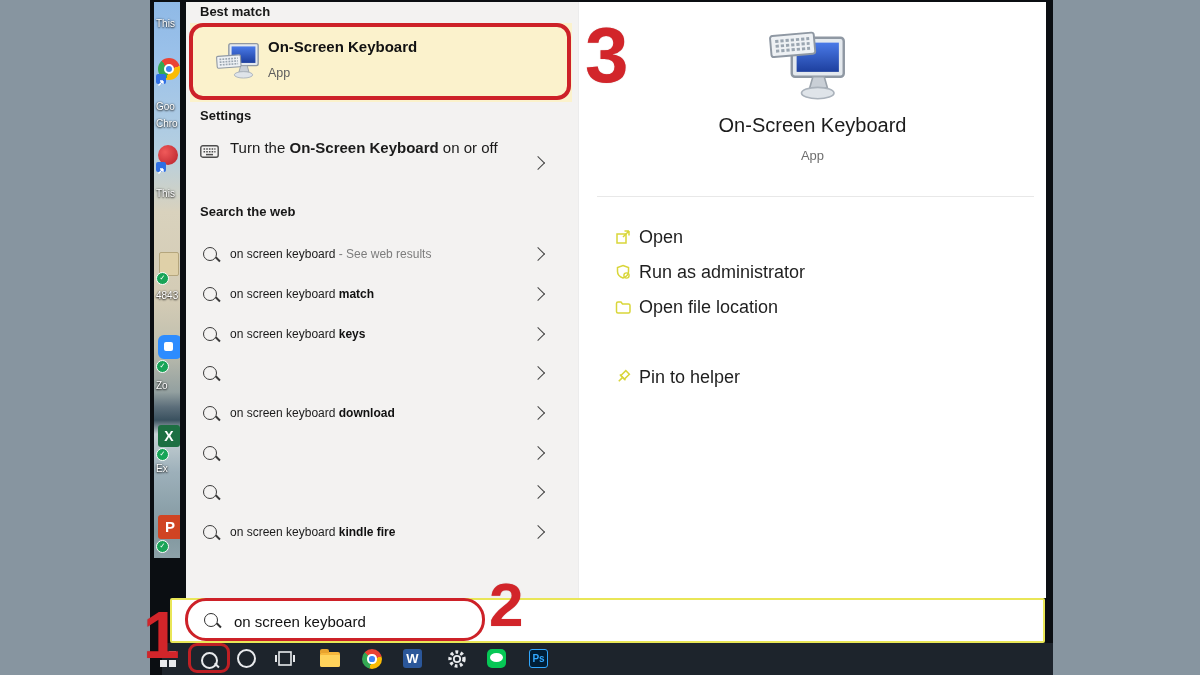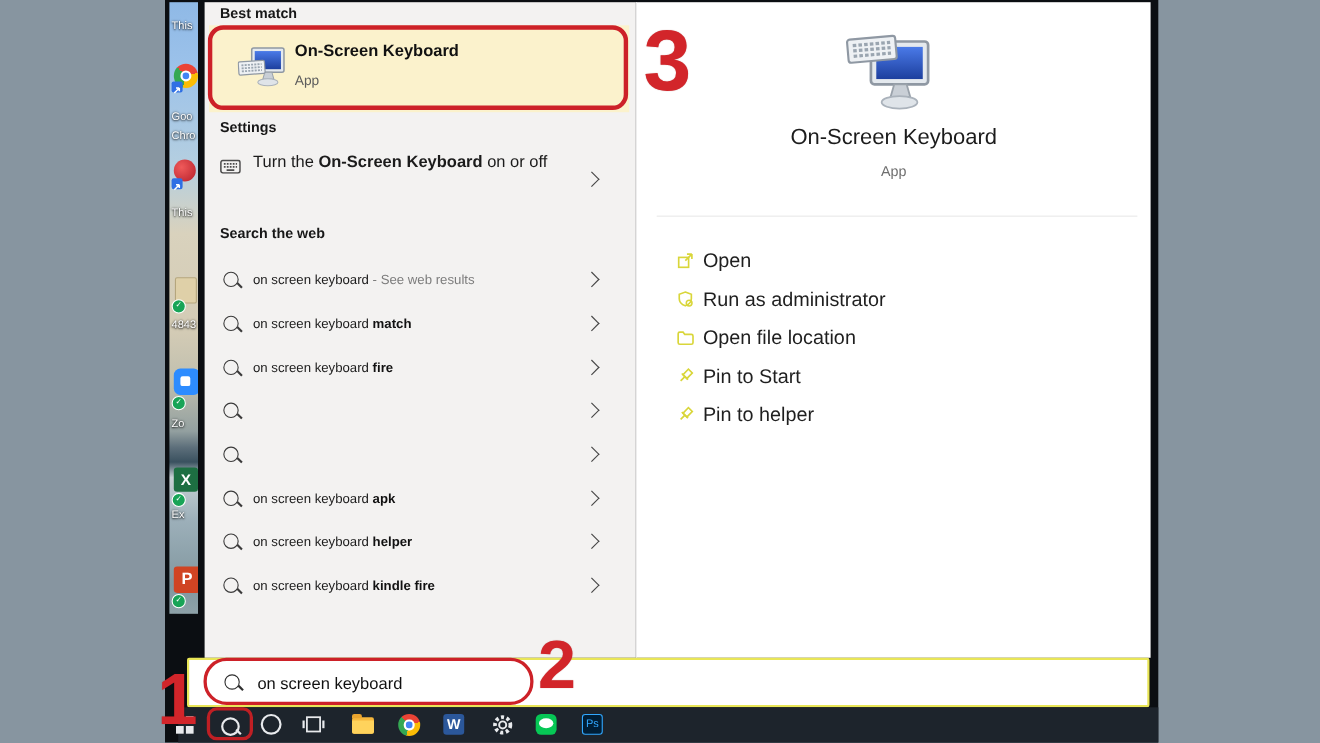--- a/index.html
+++ b/index.html
@@ -67,21 +67,21 @@
   .folder::before{content:"";position:absolute;left:0;top:-3px;width:9px;height:4px;
     background:#e8a32e;border-radius:2px 2px 0 0;}
   .folder::after{content:"";position:absolute;left:0;top:3px;width:20px;height:12px;
     background:#ffd35c;border-radius:1px 1px 2px 2px;}
   .wordtile{width:19px;height:19px;background:#2b579a;border-radius:3px;color:#fff;
     font-weight:700;font-size:13px;text-align:center;line-height:19px;margin-top:6px;}
   .linetile{width:19px;height:19px;background:#06c755;border-radius:5px;position:relative;margin-top:6px;}
   .linetile::after{content:"";position:absolute;left:3px;top:4px;width:13px;height:9px;
     background:#fff;border-radius:50%;}
   .pstile{width:19px;height:19px;background:#001e36;border:1.5px solid #31a8ff;border-radius:3px;
-    color:#31a8ff;font-size:10px;font-weight:400;text-align:center;line-height:18px;
+    color:#31a8ff;font-size:10px;font-weight:700;text-align:center;line-height:18px;
     box-sizing:border-box;margin-top:6px;}
   
   .anno{z-index:50;}
   .num{color:#d2252a;font-weight:700;line-height:1;z-index:60;
     text-shadow:0 0 1px rgba(120,0,0,.4);}
   #anno-best{left:189px;top:23px;width:382px;height:77px;border:4px solid #cd2128;
     border-radius:14px;box-sizing:border-box;}
   #anno-input{left:185px;top:598px;width:300px;height:43px;border:3px solid #cd2128;
     border-radius:21px;box-sizing:border-box;}
   #anno-tbsearch{left:188px;top:643px;width:42px;height:30px;border:3px solid #bf1f24;
@@ -168,39 +168,38 @@
       <div class="txt"><span>on screen keyboard</span><span class="note"> - See web results</span></div>
       <span class="chev"></span>
     </div>
     <div class="srow" style="top:272px">
       <span class="mag"></span>
       <div class="txt"><span>on screen keyboard </span><b>match</b></div>
       <span class="chev"></span>
     </div>
     <div class="srow" style="top:312px">
       <span class="mag"></span>
-      <div class="txt"><span>on screen keyboard </span><b>fire</b></div>
+      <div class="txt"><span>on screen keyboard </span><b>keys</b></div>
       <span class="chev"></span>
     </div>
     <div class="srow" style="top:351px">
       <span class="mag"></span>
       <span class="chev"></span>
     </div>
     <div class="srow" style="top:391px">
       <span class="mag"></span>
+      <div class="txt"><span>on screen keyboard </span><b>download</b></div>
       <span class="chev"></span>
     </div>
     <div class="srow" style="top:431px">
       <span class="mag"></span>
-      <div class="txt"><span>on screen keyboard </span><b>apk</b></div>
       <span class="chev"></span>
     </div>
     <div class="srow" style="top:470px">
       <span class="mag"></span>
-      <div class="txt"><span>on screen keyboard </span><b>helper</b></div>
       <span class="chev"></span>
     </div>
     <div class="srow" style="top:510px">
       <span class="mag"></span>
       <div class="txt"><span>on screen keyboard </span><b>kindle fire</b></div>
       <span class="chev"></span>
     </div>
   </div>
 
   <div id="right-panel" class="abs">
@@ -237,30 +236,20 @@
         <circle cx="11.5" cy="11.5" r="2.6" fill="none" stroke="#d9d63a" stroke-width="1.4"></circle>
       </svg>
       <div class="lbl">Run as administrator</div>
     </div>
     <div class="action-row" style="top:288px">
       <svg width="16" height="16" viewBox="0 0 16 16">
         <path d="M1.5 4.5 c0-1 .5-1.5 1.5-1.5 h3 l1.5 2 h6 c1 0 1.5 .5 1.5 1.5 v6 c0 1-.5 1.5-1.5 1.5 h-10.5 c-1 0-1.5-.5-1.5-1.5 z" fill="none" stroke="#d9d63a" stroke-width="1.5"></path>
       </svg>
       <div class="lbl">Open file location</div>
     </div>
-    <div class="action-row" style="top:323px">
-      <svg width="16" height="16" viewBox="0 0 16 16">
-        <g transform="rotate(45 8 8)" fill="none" stroke="#d9d63a" stroke-width="1.5">
-          <rect x="5.5" y="1.5" width="5" height="7"></rect>
-            <line x1="8" y1="8.5" x2="8" y2="14"></line>
-            <line x1="4" y1="8.5" x2="12" y2="8.5"></line>
-        </g>
-      </svg>
-      <div class="lbl">Pin to Start</div>
-    </div>
     <div class="action-row" style="top:358px">
       <svg width="16" height="16" viewBox="0 0 16 16">
         <g transform="rotate(45 8 8)" fill="none" stroke="#d9d63a" stroke-width="1.5">
           <rect x="5.5" y="1.5" width="5" height="7"></rect>
             <line x1="8" y1="8.5" x2="8" y2="14"></line>
             <line x1="4" y1="8.5" x2="12" y2="8.5"></line>
         </g>
       </svg>
       <div class="lbl">Pin to helper</div>
     </div>

